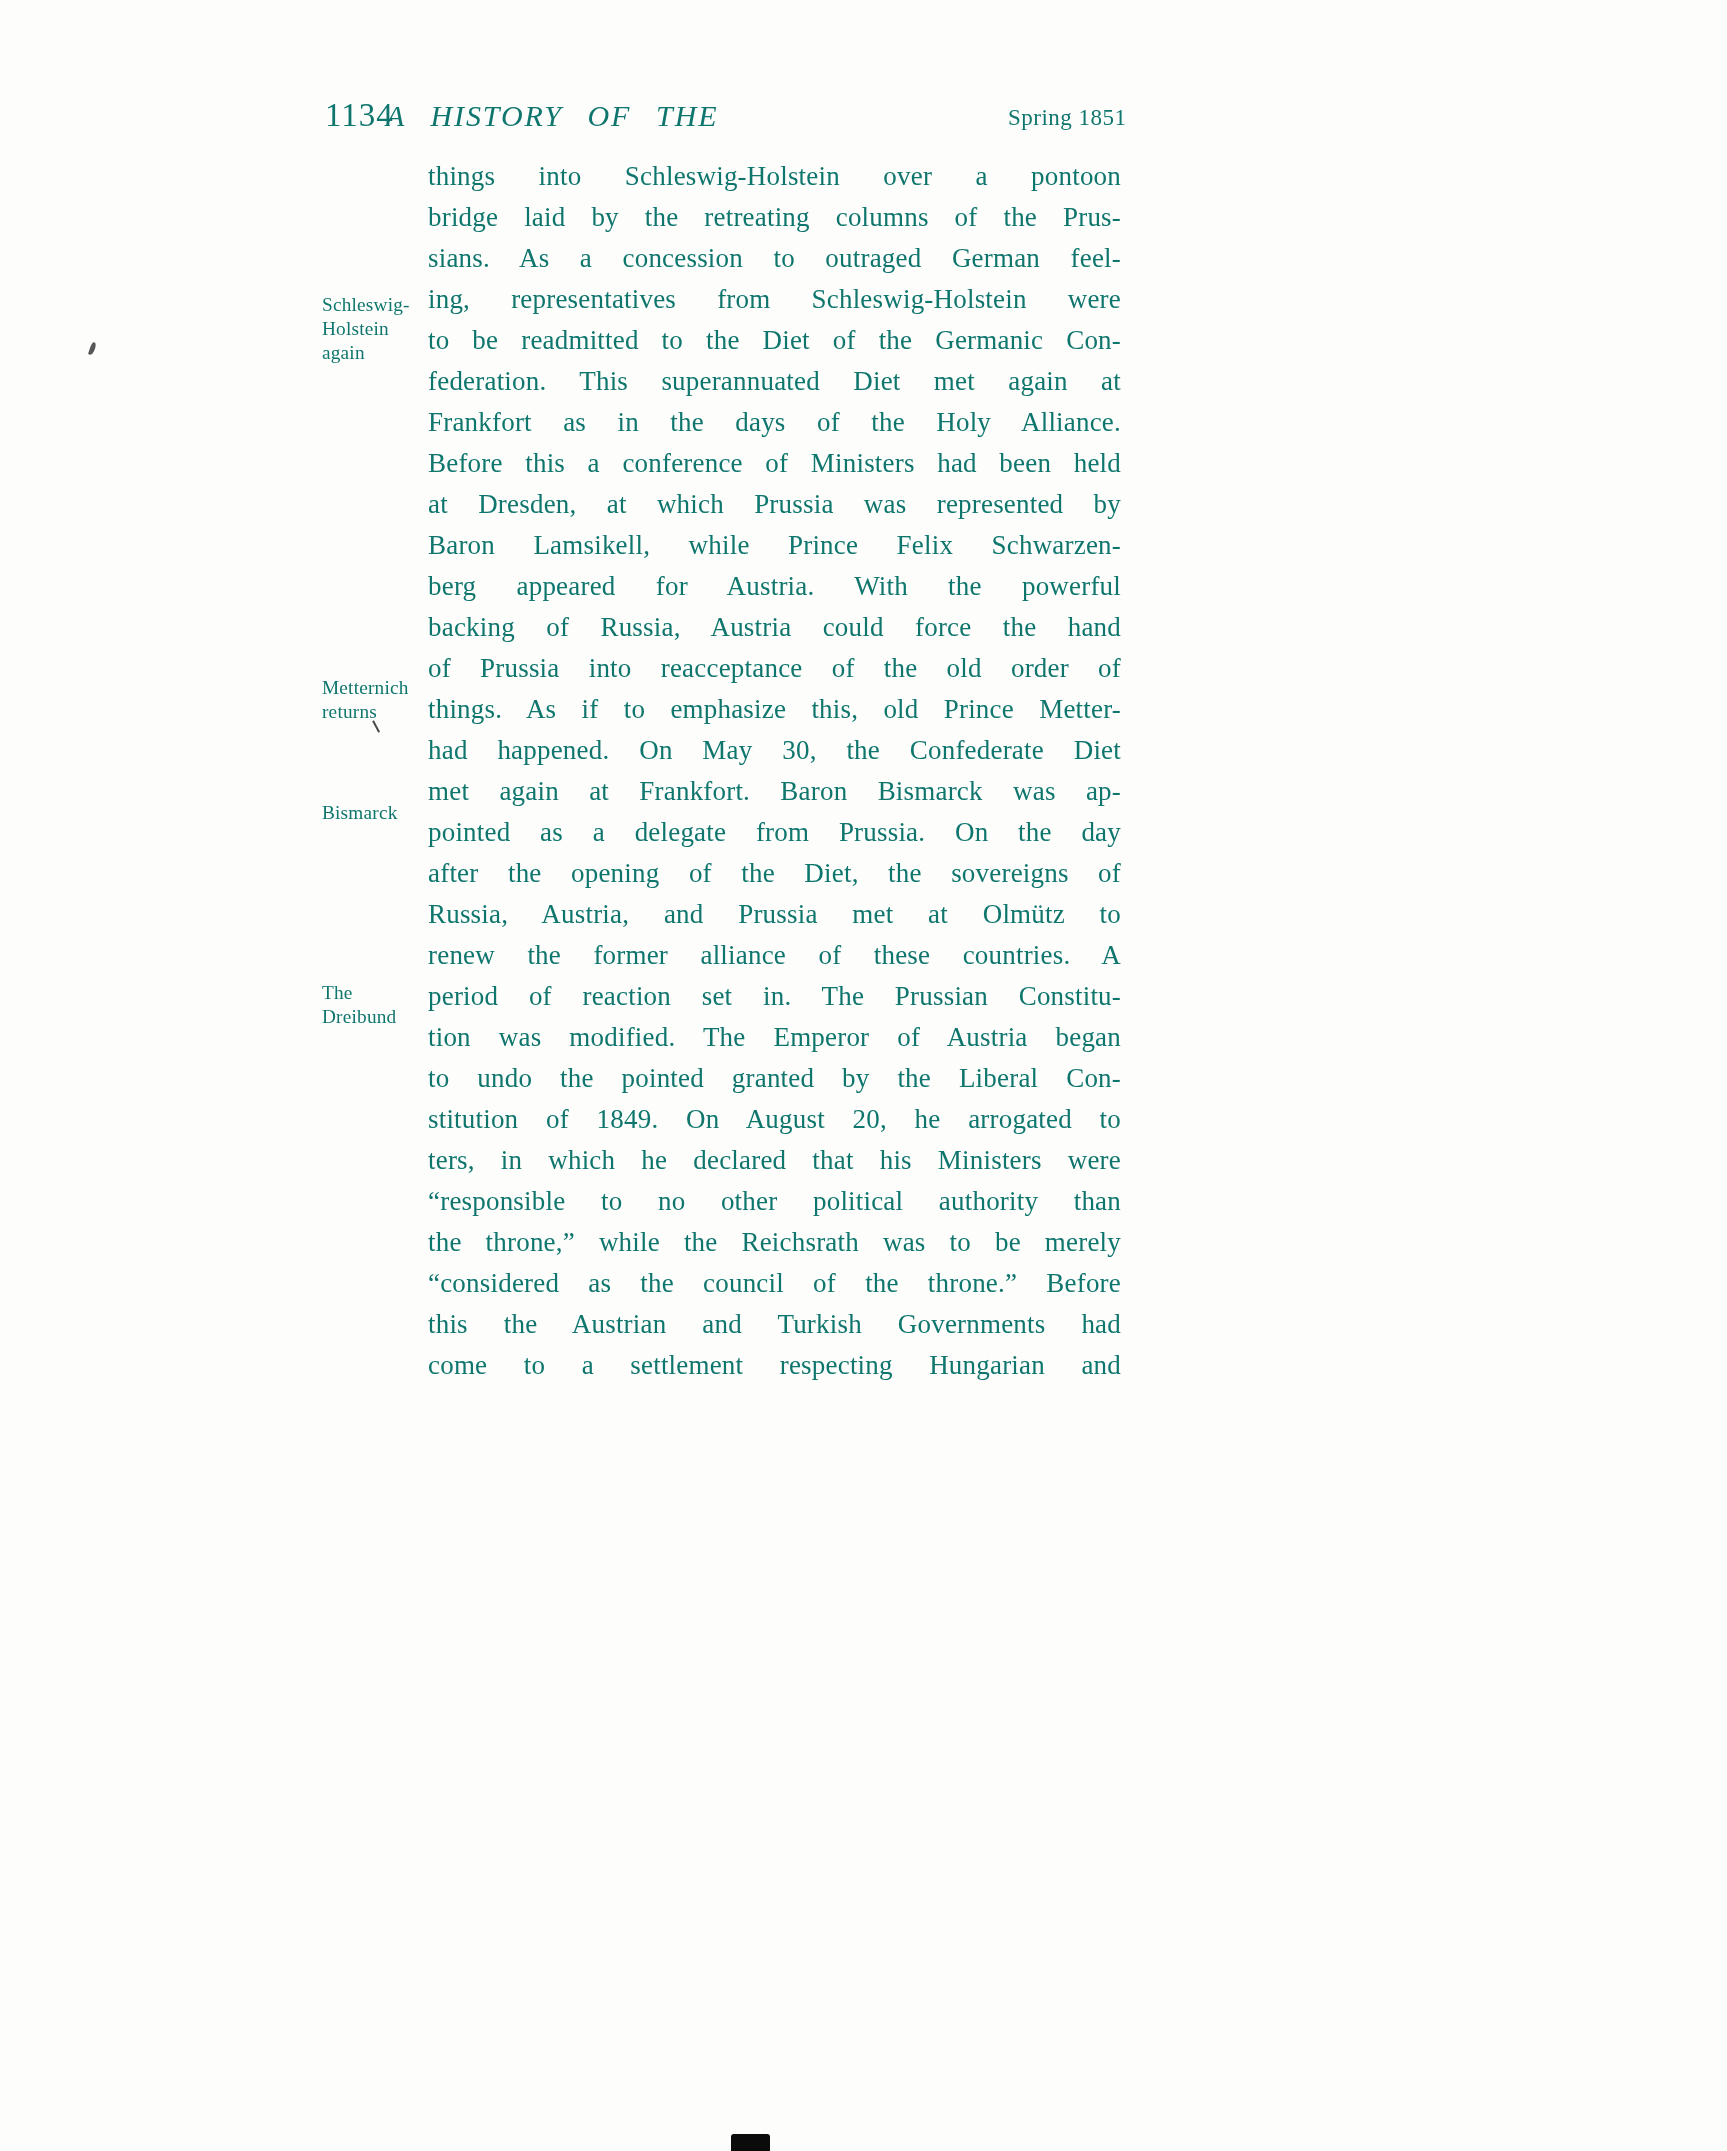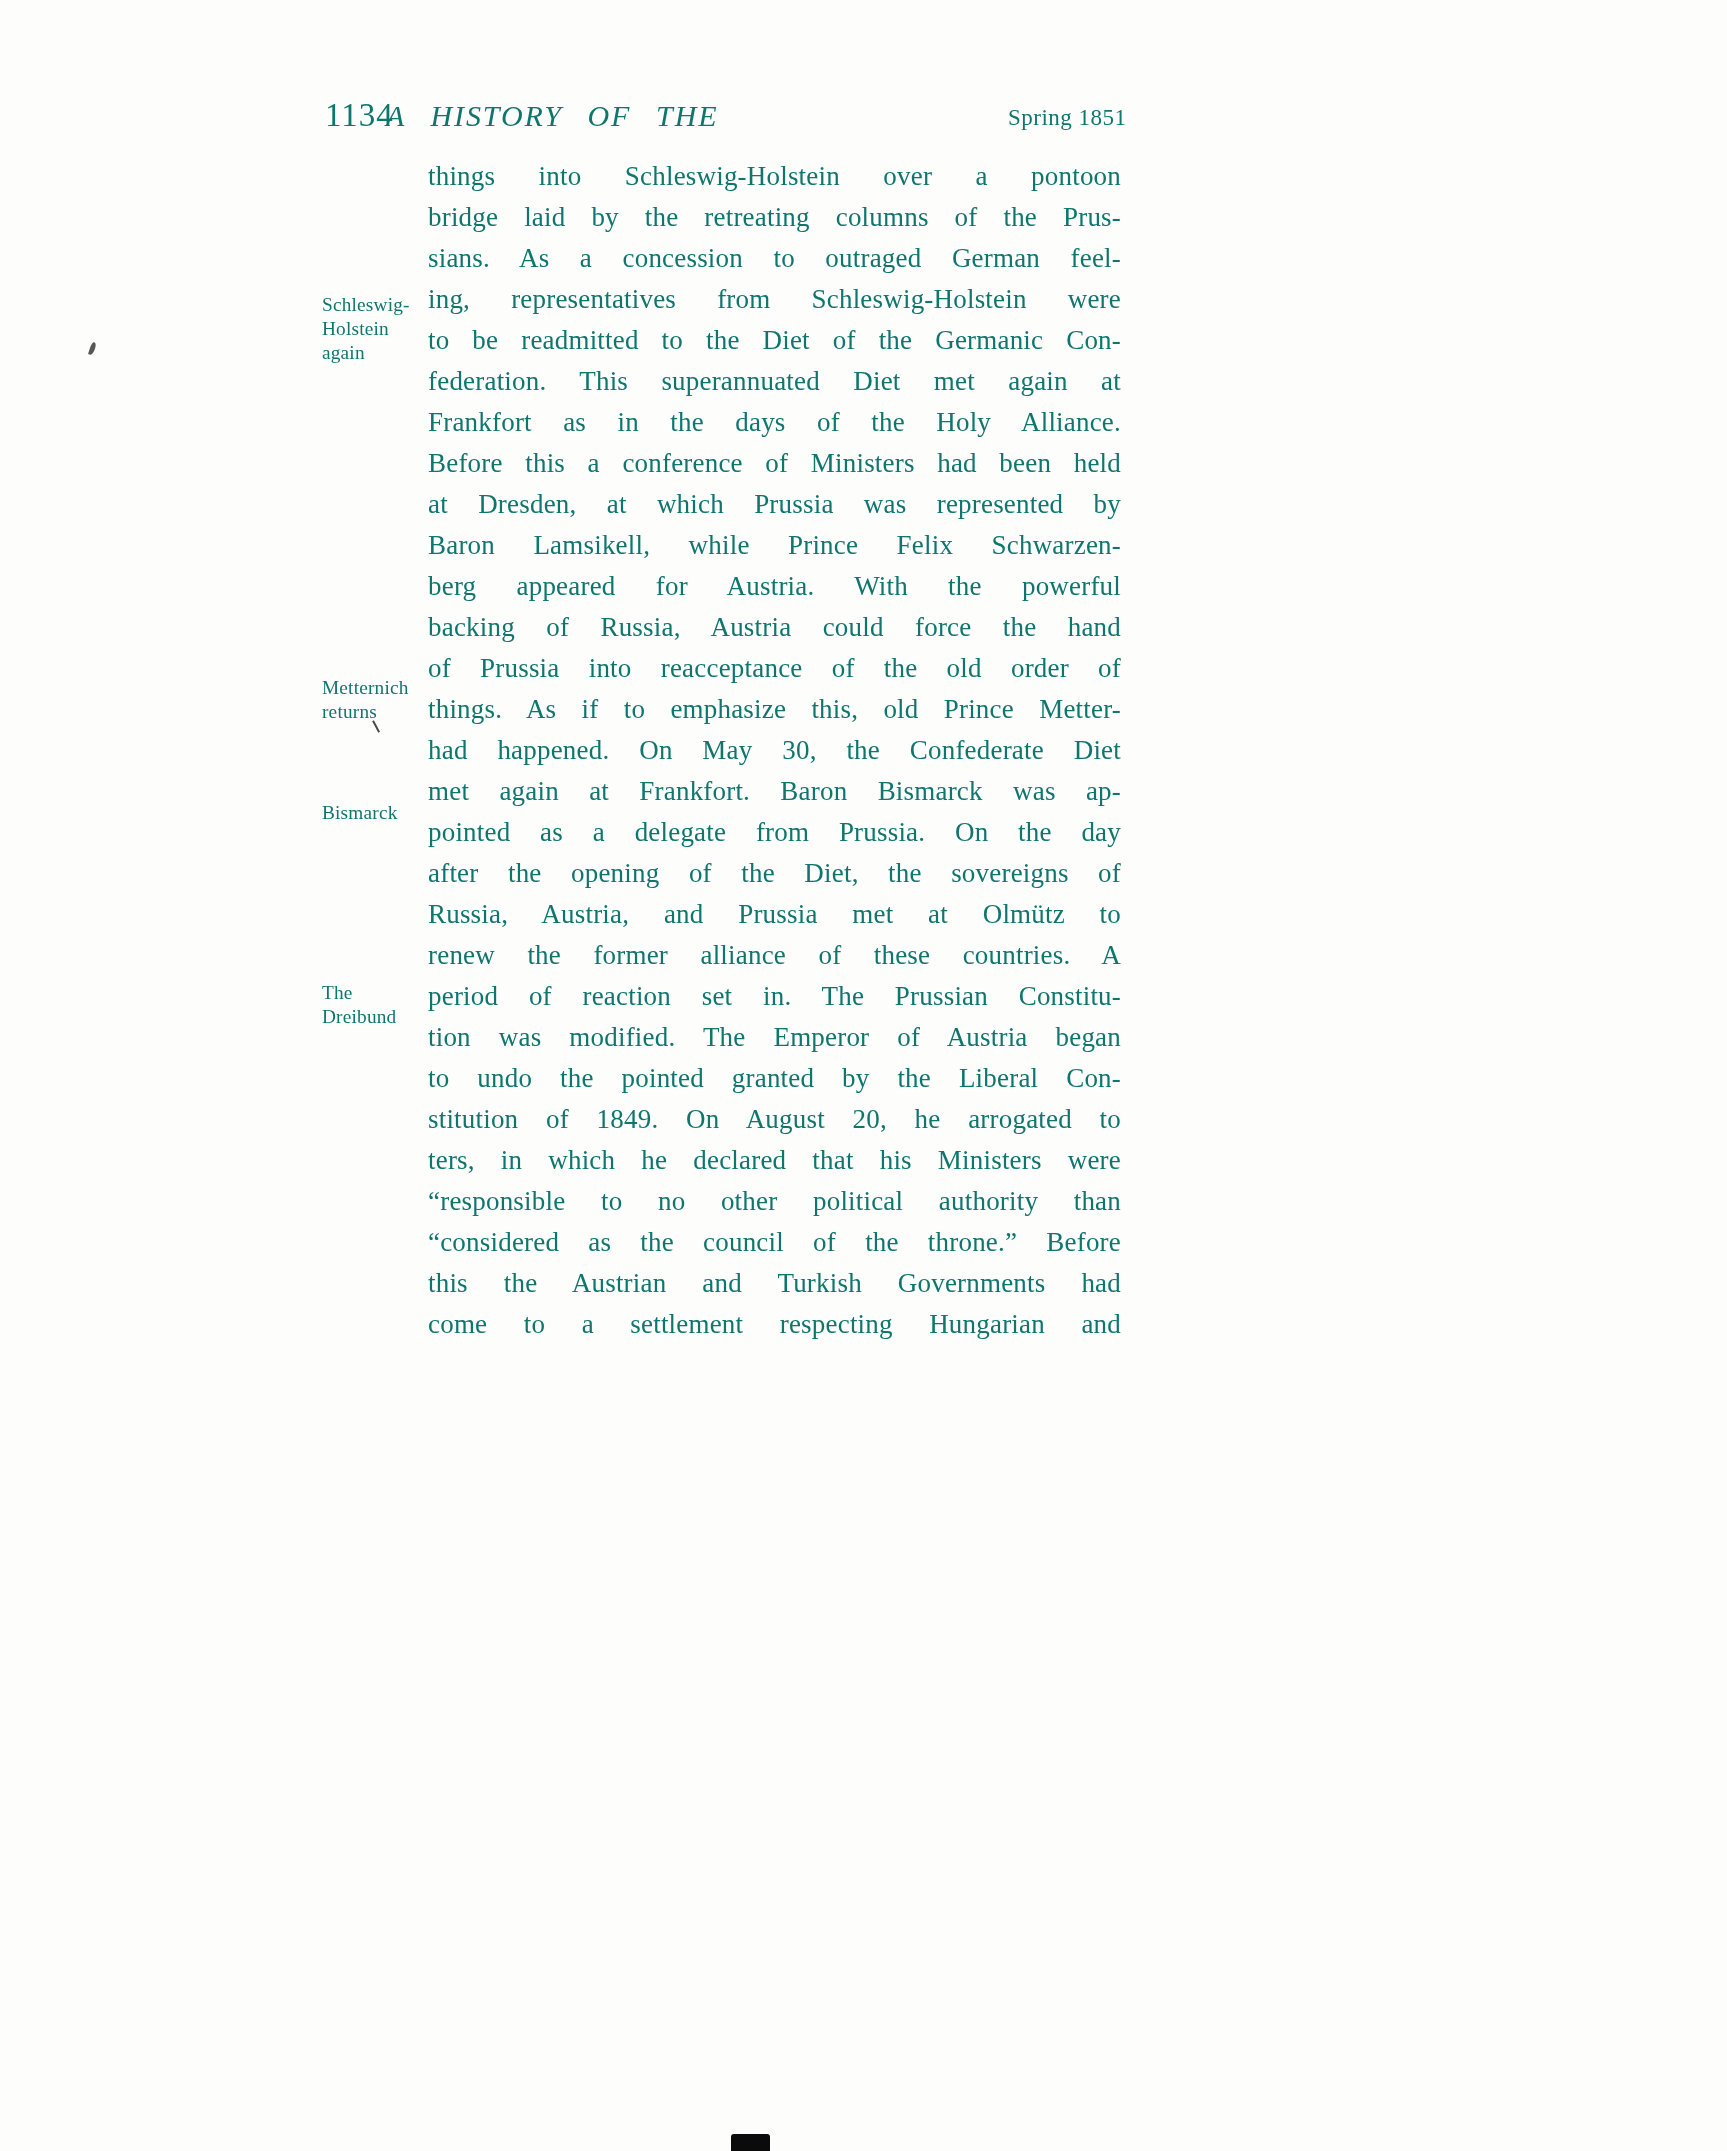--- a/index.html
+++ b/index.html
@@ -125,20 +125,21 @@
       <div class="body-line">pointed as a delegate from Prussia. On the day</div>
       <div class="body-line">after the opening of the Diet, the sovereigns of</div>
       <div class="body-line">Russia, Austria, and Prussia met at Olmütz to</div>
       <div class="body-line">renew the former alliance of these countries. A</div>
       <div class="body-line">period of reaction set in. The Prussian Constitu-</div>
       <div class="body-line">tion was modified. The Emperor of Austria began</div>
       <div class="body-line">to undo the pointed granted by the Liberal Con-</div>
       <div class="body-line">stitution of 1849. On August 20, he arrogated to</div>
       <div class="body-line">ters, in which he declared that his Ministers were</div>
       <div class="body-line">“responsible to no other political authority than</div>
+      <div class="body-line">the throne,” while the Reichsrath was to be merely</div>
       <div class="body-line">“considered as the council of the throne.” Before</div>
       <div class="body-line">this the Austrian and Turkish Governments had</div>
       <div class="body-line">come to a settlement respecting Hungarian and</div>
     </div>
 
   <div>
       <div class="margin-note" style="top: 293px;">
         <div class="margin-note-line">Schleswig-</div>
         <div class="margin-note-line">Holstein</div>
         <div class="margin-note-line">again</div>

